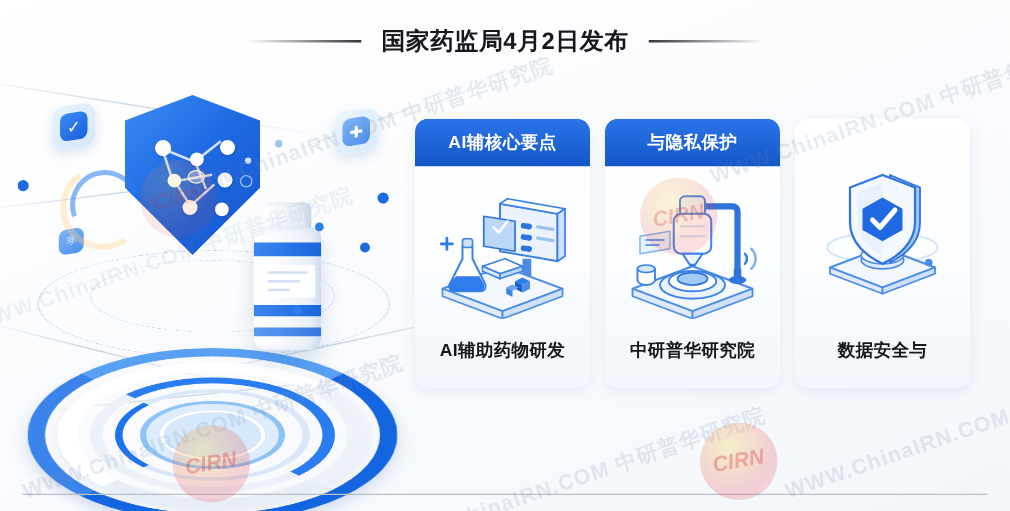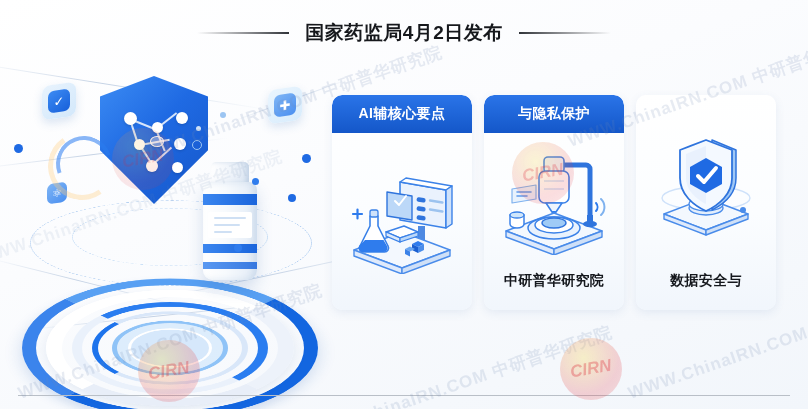--- a/index.html
+++ b/index.html
@@ -309,20 +309,21 @@
 
           <path d="M66 74 L72 71 L78 74 L72 77 Z" fill="#2f7ced"></path>
           <path d="M66 74 L66 80 L72 83 L72 77 Z" fill="#1a5fd0"></path>
           <path d="M78 74 L78 80 L72 83 L72 77 Z" fill="#4a8cea"></path>
           <path d="M59 79 L64 76.5 L69 79 L64 81.5 Z" fill="#6aa6f1"></path>
           <path d="M59 79 L59 84 L64 86.5 L64 81.5 Z" fill="#3b82e8"></path>
 
           <path d="M7 44 h9 M11.5 39.5 v9" stroke="#2f7ced" stroke-width="2.2" stroke-linecap="round"></path>
         </svg>
       </div>
+      <div class="card-label">AI辅助药物研发</div>
     </div>
 
     <div class="card">
       <div class="card-head">与隐私保护</div>
       <div class="card-art">
         <svg width="112" height="104" viewBox="0 0 112 104" aria-hidden="true">
 
           <path d="M56 14 h32 a4 4 0 0 1 4 4 v52" fill="none" stroke="#2f74dd" stroke-width="5" stroke-linecap="round"></path>
 
           <rect x="46" y="6" width="20" height="16" rx="4" fill="#eef5fd" stroke="#3b82e8" stroke-width="1.6"></rect>

